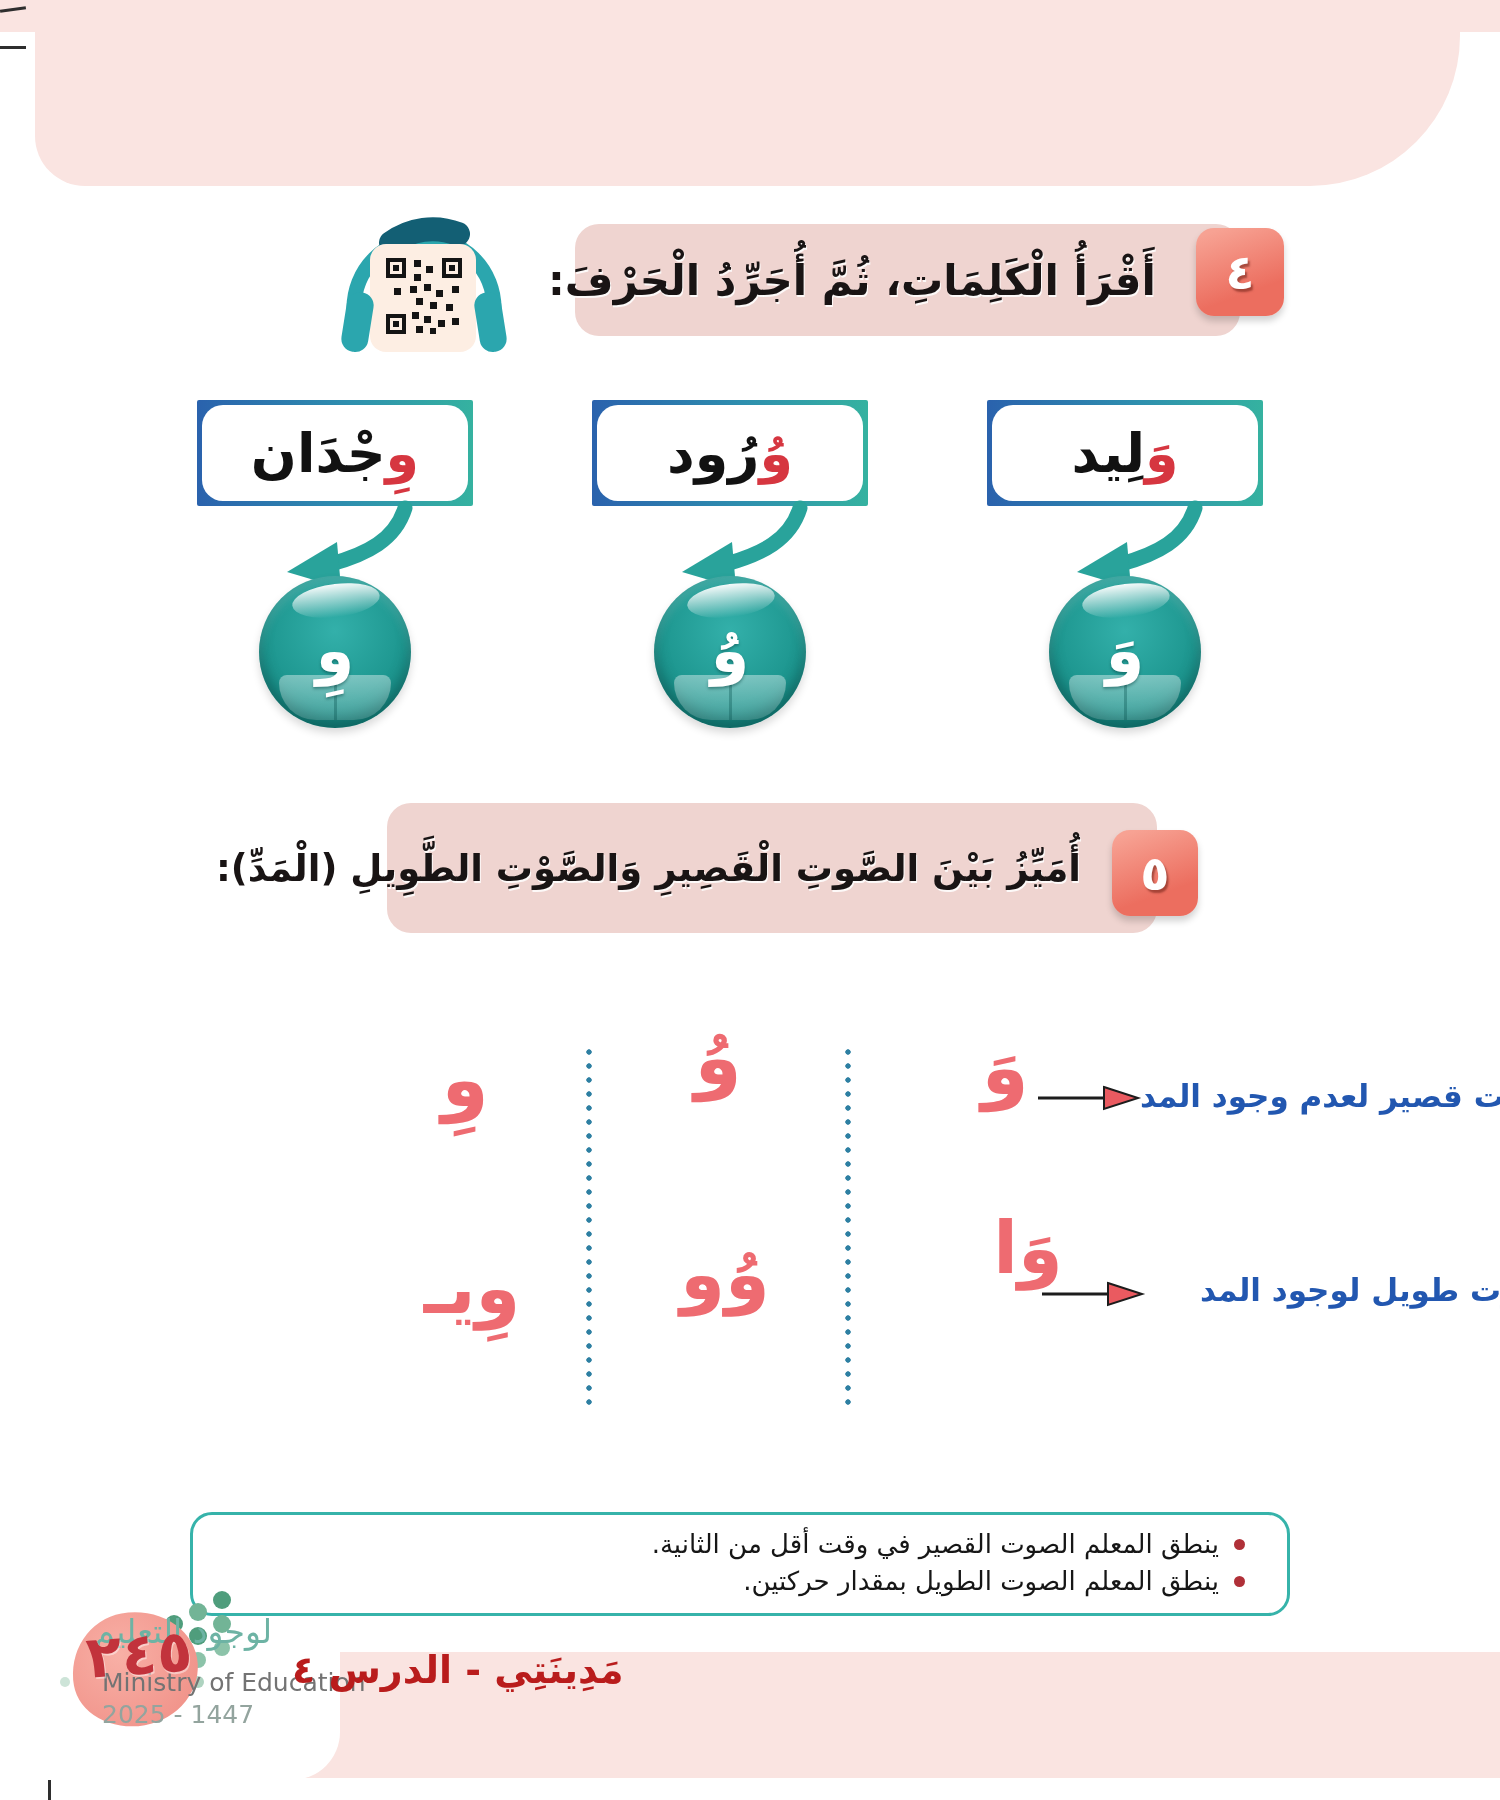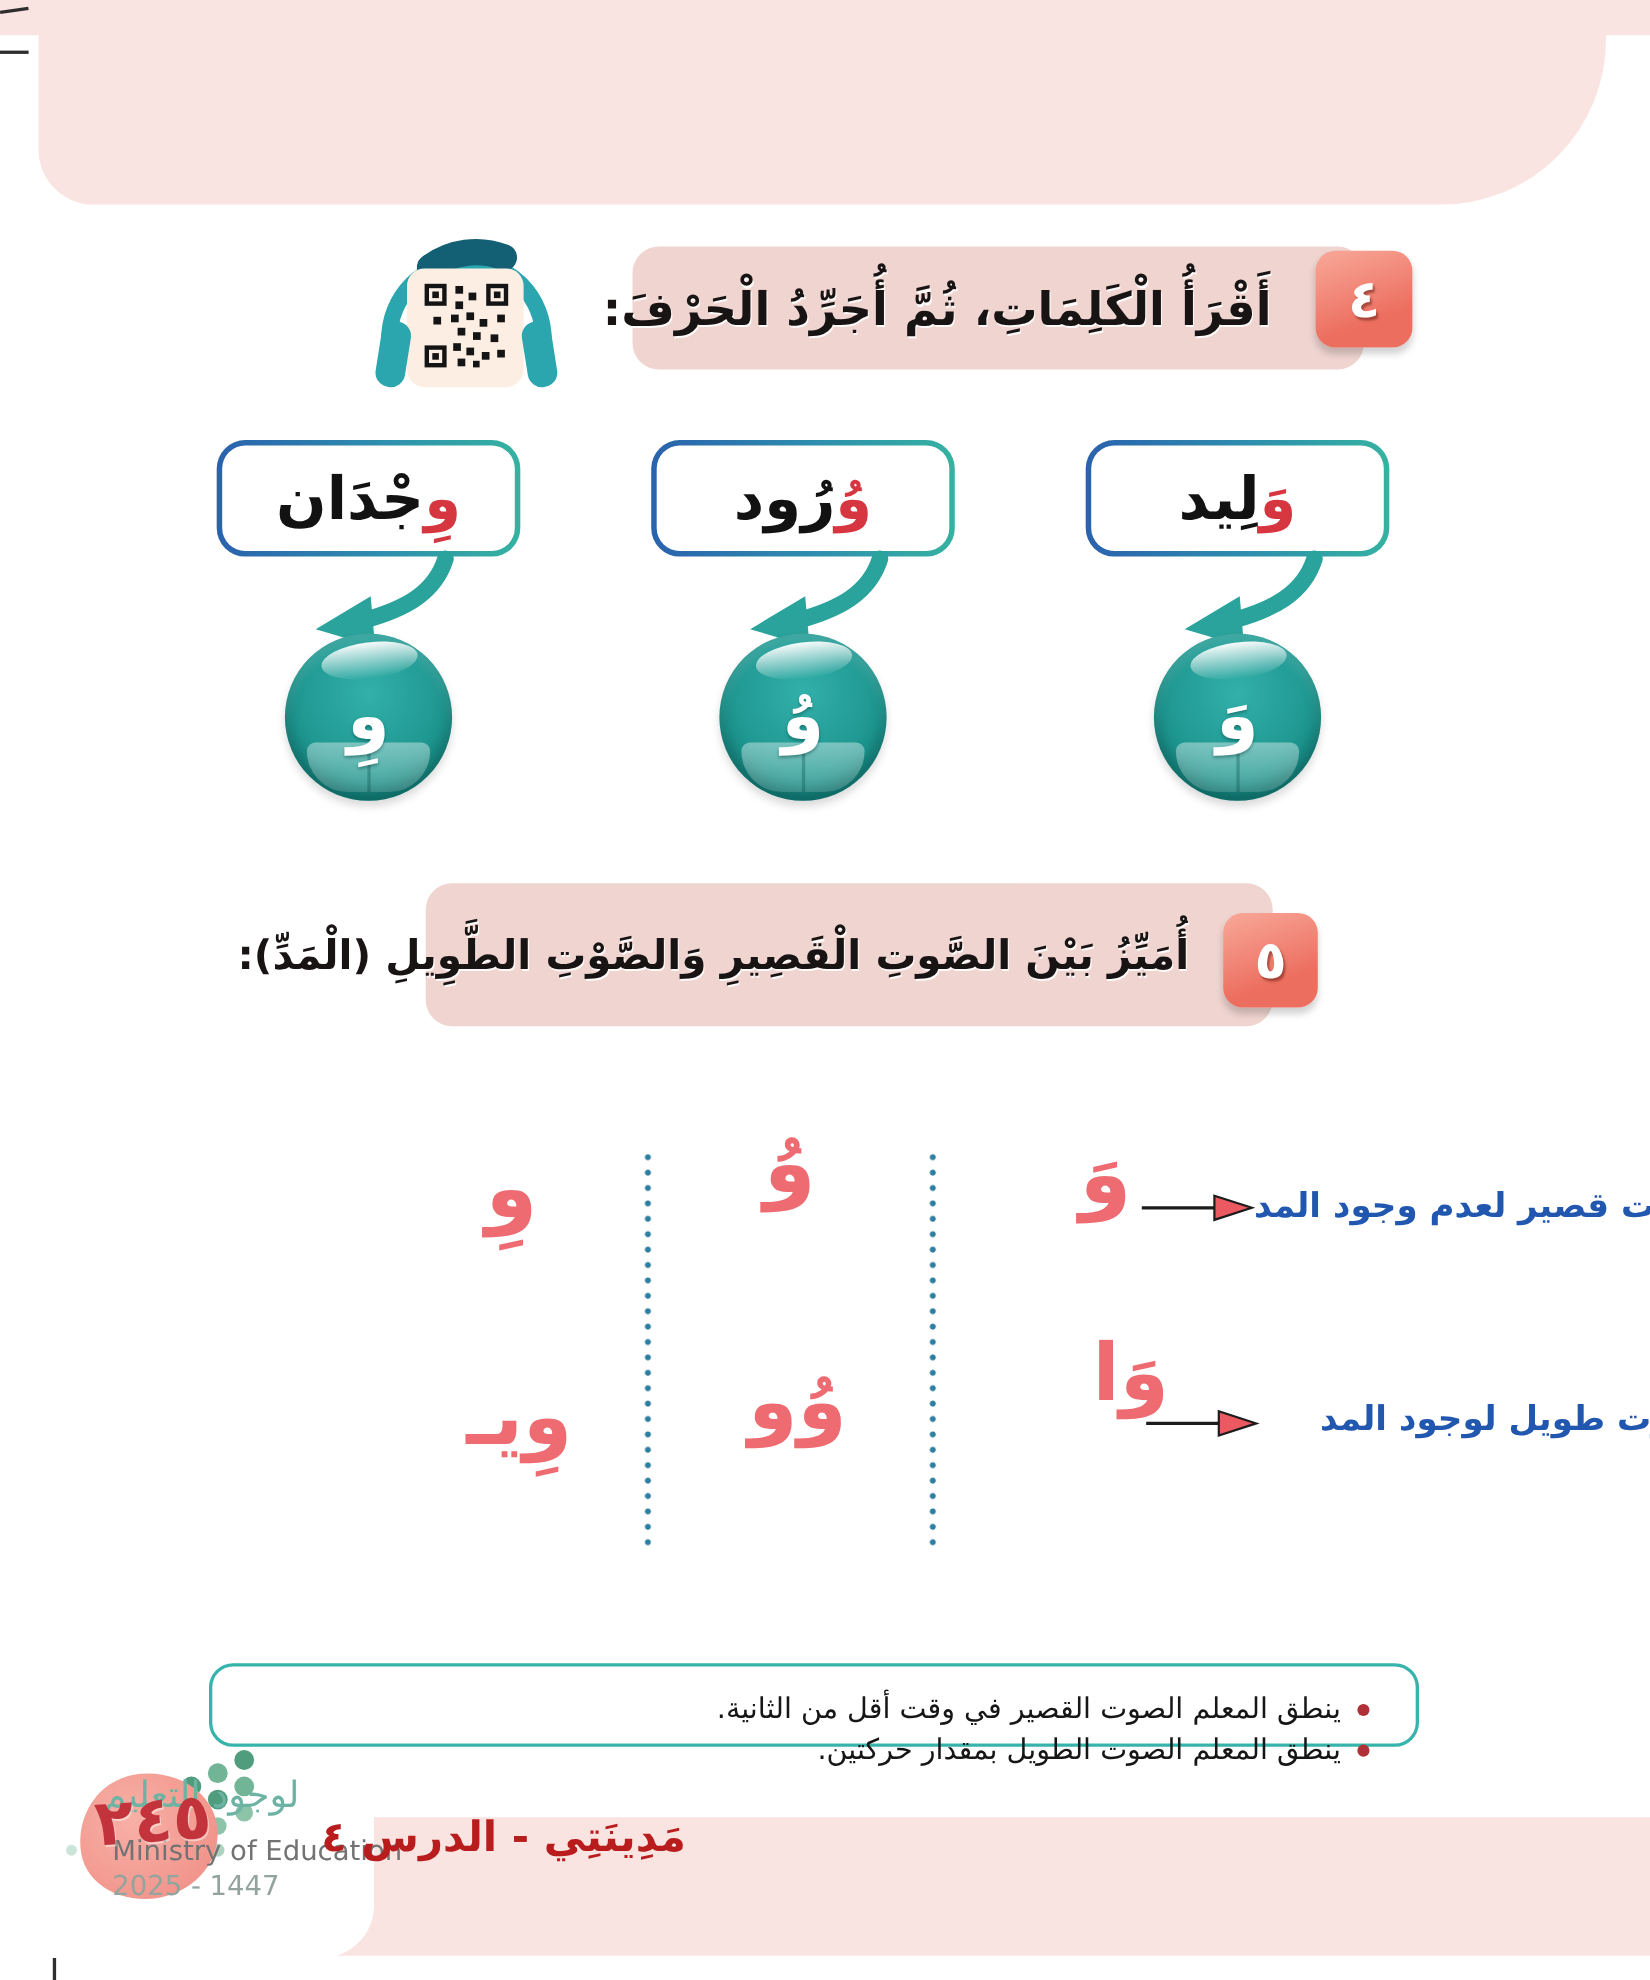--- a/index.html
+++ b/index.html
@@ -28,21 +28,21 @@
   .ex4-badge{left:1196px;top:228px;width:88px;height:88px;}
   .ex5-badge{left:1112px;top:830px;width:86px;height:86px;}
   .badge-num{font-size:48px;font-weight:bold;color:#fff;text-shadow:2px 3px 2px rgba(96,22,12,.5);}
 
   
   .audio-icon{position:absolute;left:336px;top:180px;width:176px;height:180px;}
 
   
   .cards-area{position:absolute;left:170px;top:400px;width:1120px;height:340px;display:flex;justify-content:space-between;}
   .word-col{position:relative;width:330px;display:flex;flex-direction:column;align-items:center;}
-  .word-card{width:276px;height:106px;border-radius:26px;padding:5px;box-sizing:border-box;
+  .word-card{width:276px;height:106px;border-radius:2px;padding:5px;box-sizing:border-box;
     background:linear-gradient(90deg,#2a62ad 0%,#2e8fae 55%,#35b2a0 100%);}
   .word-card-inner{width:100%;height:100%;background:#fff;border-radius:21px;display:flex;align-items:center;justify-content:center;}
   .word{font-size:54px;font-weight:bold;color:#121212;white-space:nowrap;}
   .word .red{color:#d63640;}
   .curve-arrow{position:absolute;top:100px;left:calc(50% - 56px);width:140px;height:88px;}
   .letter-circle{position:absolute;top:176px;left:50%;transform:translateX(-50%);width:152px;height:152px;border-radius:50%;
     background:radial-gradient(circle at 50% 36%,#33b0aa 0%,#1d968f 58%,#10807b 100%);
     box-shadow:inset 0 -10px 14px rgba(0,50,48,.4),inset 0 8px 10px rgba(255,255,255,.15),0 5px 8px rgba(0,0,0,.15);}
   .letter-circle::before{content:"";position:absolute;left:22%;top:5%;width:58%;height:22%;
     background:linear-gradient(180deg,rgba(255,255,255,.95),rgba(255,255,255,0));border-radius:50%;transform:rotate(-7deg);}
@@ -59,22 +59,22 @@
   .snd{position:absolute;transform:translateX(-50%);color:#ee6b71;font-weight:bold;white-space:nowrap;line-height:1;}
   .snd-short{font-size:76px;} .snd-long{font-size:72px;}
   .ss0{left:1005px;top:1030px;} .ss1{left:718px;top:1020px;} .ss2{left:465px;top:1042px;}
   .sl0{left:1028px;top:1212px;} .sl1{left:725px;top:1238px;} .sl2{left:472px;top:1252px;}
   .snd-label{position:absolute;color:#2257b0;font-weight:bold;font-size:31px;white-space:nowrap;}
   .lbl1{left:1140px;top:1078px;} .lbl2{left:1200px;top:1272px;}
   .ptr{position:absolute;width:106px;height:32px;}
   .ptr1{left:1036px;top:1082px;} .ptr2{left:1040px;top:1278px;}
 
   
-  .notes{position:absolute;left:190px;top:1512px;width:1100px;height:76px;background:#fff;border:3px solid #36b3aa;
-    border-radius:22px;box-sizing:border-box;padding:24px 42px 0 20px;display:flex;flex-direction:column;gap:7px;}
+  .notes{position:absolute;left:190px;top:1512px;width:1100px;height:104px;background:#fff;border:3px solid #36b3aa;
+    border-radius:22px;box-sizing:border-box;padding:14px 42px 0 20px;display:flex;flex-direction:column;gap:7px;}
   .note-row{display:flex;align-items:center;gap:15px;}
   .note-bullet{width:11px;height:11px;border-radius:50%;background:#b03038;flex:0 0 auto;}
   .note-text{font-size:26px;color:#161616;white-space:nowrap;}
 
   
   .band{position:absolute;left:70px;top:1652px;width:1430px;height:126px;background:#fae4e1;}
   .logo-bg{position:absolute;left:28px;top:1640px;width:312px;height:140px;background:#fff;border-radius:0 0 48px 0;}
   .moe-dots{position:absolute;left:52px;top:1586px;width:190px;height:124px;}
   .page-blob{position:absolute;left:72px;top:1612px;width:126px;height:114px;z-index:2;
     background:radial-gradient(circle at 40% 35%,#f8b0a6,#ef8c83);

